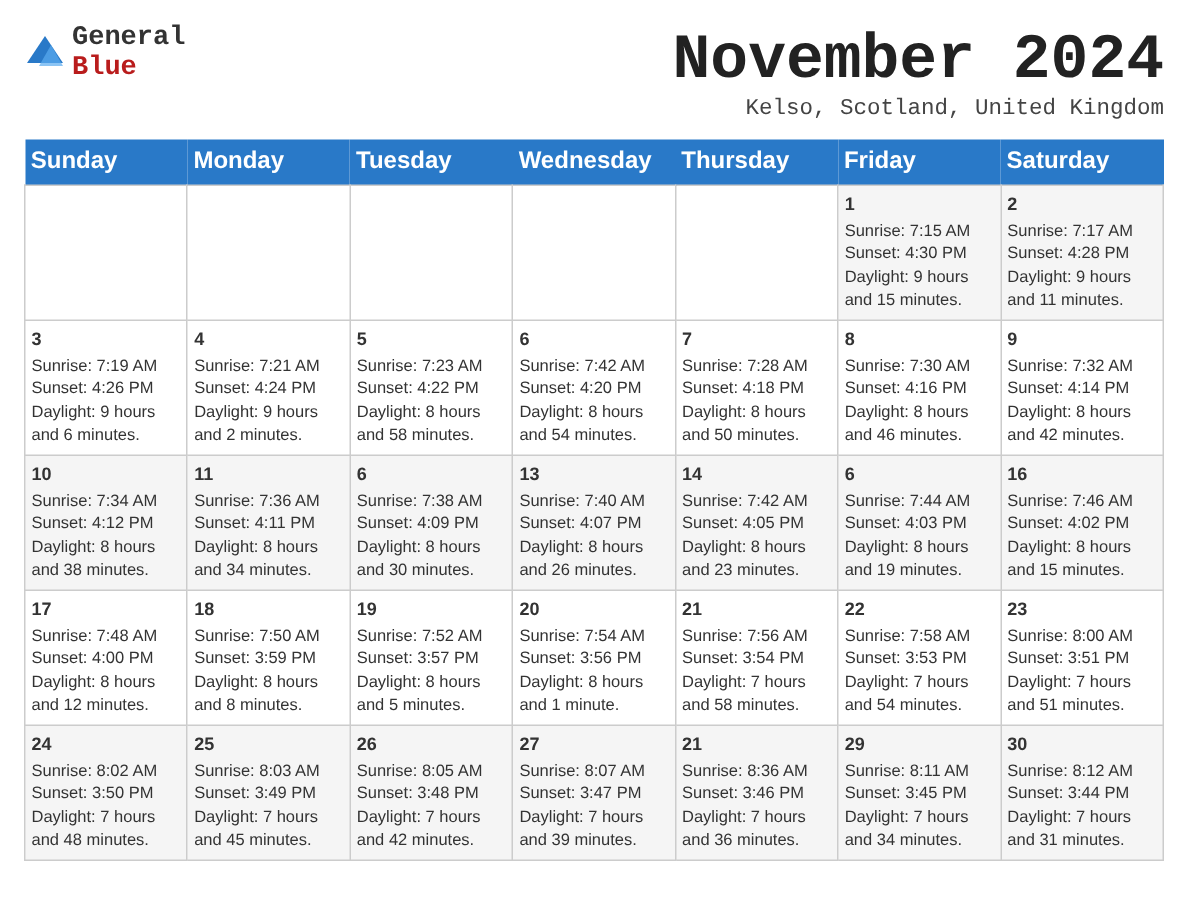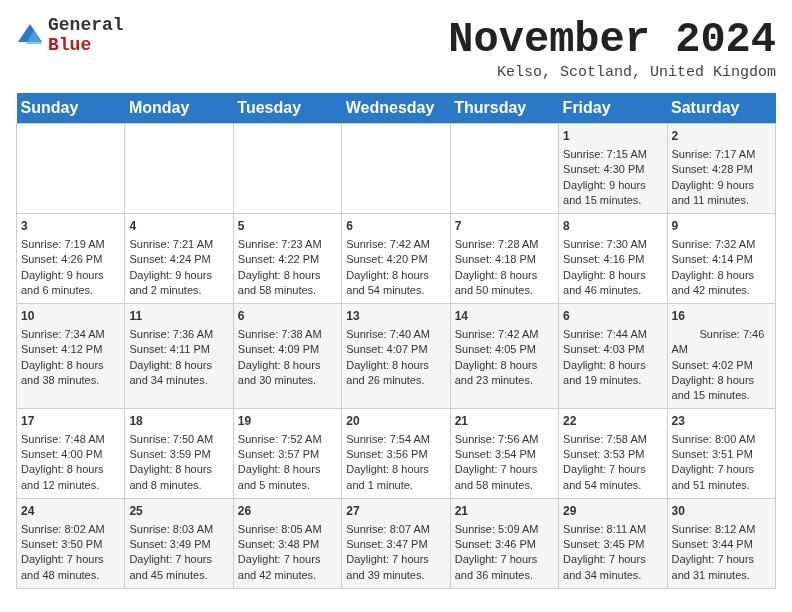--- a/index.html
+++ b/index.html
@@ -169,21 +169,21 @@
 Daylight: 8 hours and 30 minutes.</span></td>
         <td><span class="day-num">13</span><span class="day-info" style="white-space: pre-line;">Sunrise: 7:40 AM
 Sunset: 4:07 PM
 Daylight: 8 hours and 26 minutes.</span></td>
         <td><span class="day-num">14</span><span class="day-info" style="white-space: pre-line;">Sunrise: 7:42 AM
 Sunset: 4:05 PM
 Daylight: 8 hours and 23 minutes.</span></td>
         <td><span class="day-num">6</span><span class="day-info" style="white-space: pre-line;">Sunrise: 7:44 AM
 Sunset: 4:03 PM
 Daylight: 8 hours and 19 minutes.</span></td>
-        <td><span class="day-num">16</span><span class="day-info" style="white-space: pre-line; margin-left: 28px;">Sunrise: 7:46 AM
+        <td><span class="day-num">16</span><span class="day-info" style="white-space: pre-line;">Sunrise: 7:46 AM
 Sunset: 4:02 PM
 Daylight: 8 hours and 15 minutes.</span></td>
       </tr>
       <tr>
         <td><span class="day-num">17</span><span class="day-info" style="white-space: pre-line;">Sunrise: 7:48 AM
 Sunset: 4:00 PM
 Daylight: 8 hours and 12 minutes.</span></td>
         <td><span class="day-num">18</span><span class="day-info" style="white-space: pre-line;">Sunrise: 7:50 AM
 Sunset: 3:59 PM
 Daylight: 8 hours and 8 minutes.</span></td>
@@ -209,21 +209,21 @@
 Daylight: 7 hours and 48 minutes.</span></td>
         <td><span class="day-num">25</span><span class="day-info" style="white-space: pre-line;">Sunrise: 8:03 AM
 Sunset: 3:49 PM
 Daylight: 7 hours and 45 minutes.</span></td>
         <td><span class="day-num">26</span><span class="day-info" style="white-space: pre-line;">Sunrise: 8:05 AM
 Sunset: 3:48 PM
 Daylight: 7 hours and 42 minutes.</span></td>
         <td><span class="day-num">27</span><span class="day-info" style="white-space: pre-line;">Sunrise: 8:07 AM
 Sunset: 3:47 PM
 Daylight: 7 hours and 39 minutes.</span></td>
-        <td><span class="day-num">21</span><span class="day-info" style="white-space: pre-line;">Sunrise: 5:09 AM
+        <td><span class="day-num">21</span><span class="day-info" style="white-space: pre-line;">Sunrise: 8:36 AM
 Sunset: 3:46 PM
 Daylight: 7 hours and 36 minutes.</span></td>
         <td><span class="day-num">29</span><span class="day-info" style="white-space: pre-line;">Sunrise: 8:11 AM
 Sunset: 3:45 PM
 Daylight: 7 hours and 34 minutes.</span></td>
         <td><span class="day-num">30</span><span class="day-info" style="white-space: pre-line;">Sunrise: 8:12 AM
 Sunset: 3:44 PM
 Daylight: 7 hours and 31 minutes.</span></td>
       </tr>
     </tbody>

